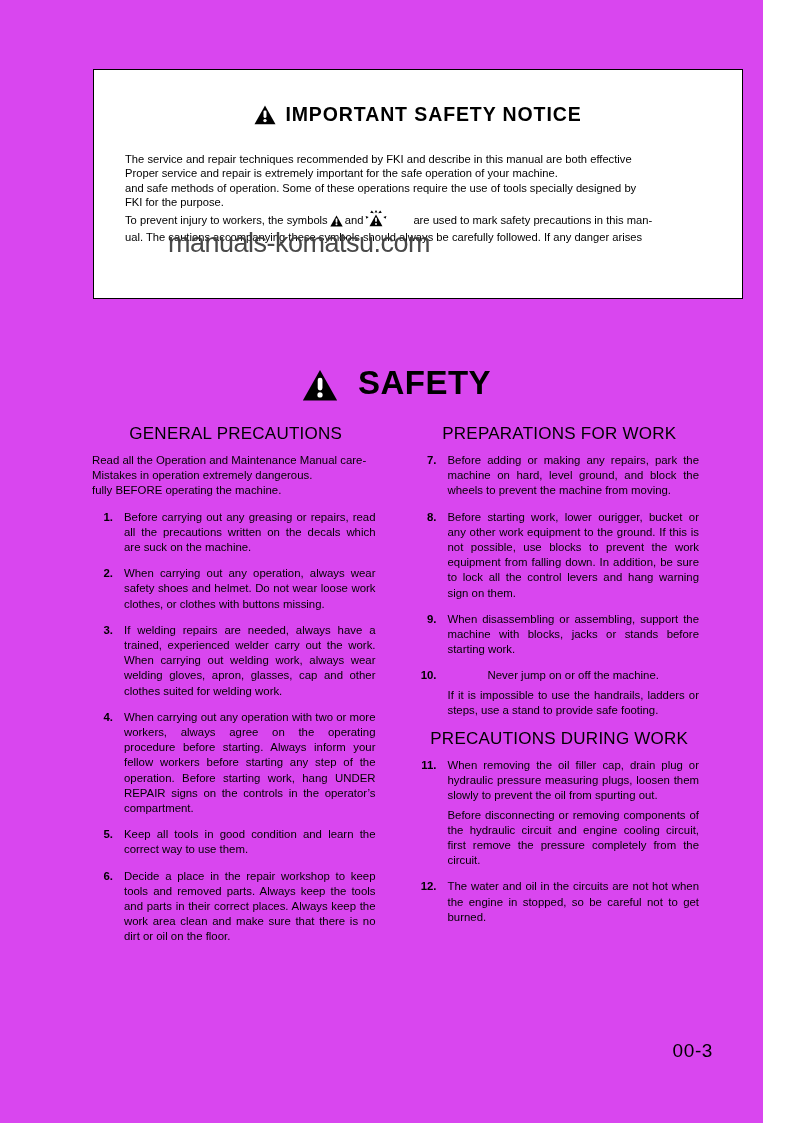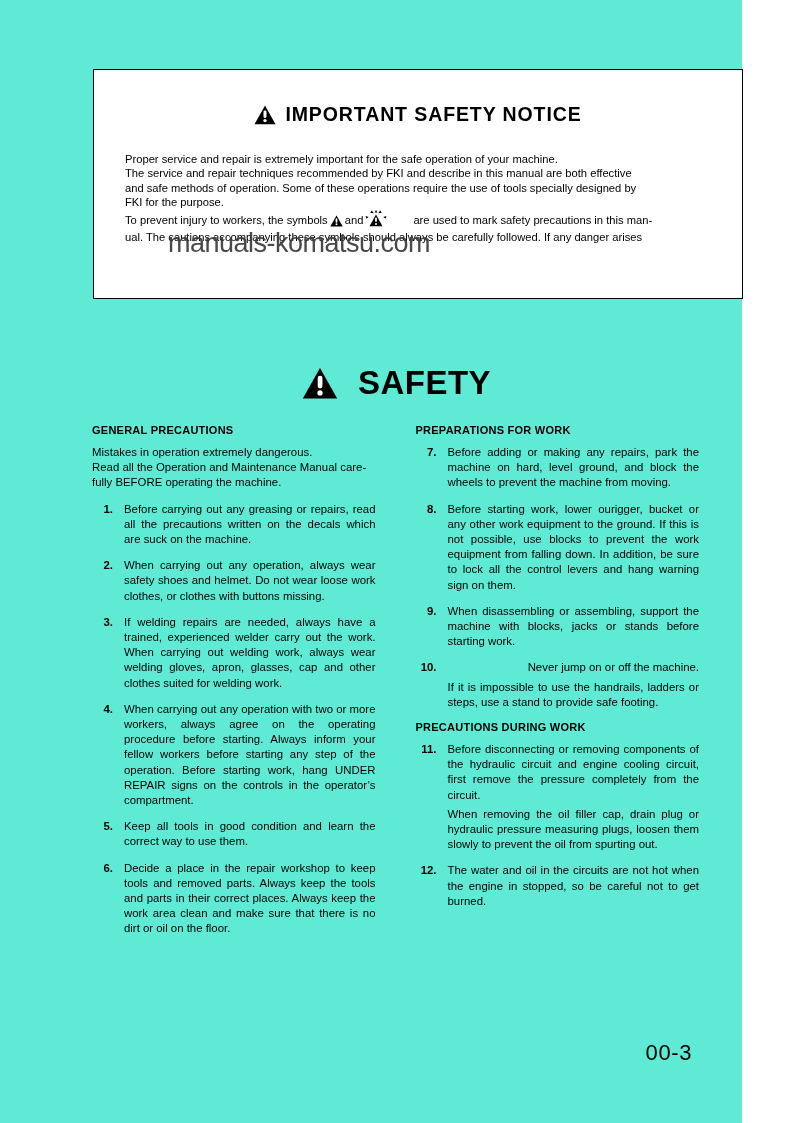--- a/index.html
+++ b/index.html
@@ -12,24 +12,23 @@
     width: 793px;
     height: 1123px;
     position: relative;
     font-family: "Liberation Sans", sans-serif;
     color: #000000;
     overflow: hidden;
   }
 
   .page {
     position: relative;
-    width: 696px;
+    width: 763px;
     height: 1123px;
-    background: #5eead4;
-    padding-left: 46px;
+    background: #d946ef;
   }
 
   
   .notice-box {
     position: absolute;
     left: 93px;
     top: 69px;
     width: 650px;
     height: 230px;
     border: 1.6px solid #000;
@@ -81,21 +80,21 @@
     pointer-events: none;
   }
 
   
   .safety-heading {
     position: absolute;
     left: 0;
     top: 364px;
     width: 793px;
     display: flex;
-    align-items: center;
+    align-items: flex-end;
     justify-content: center;
     gap: 20px;
   }
   .safety-heading .label {
     font-size: 33px;
     font-weight: bold;
     letter-spacing: 0.5px;
   }
 
   
@@ -104,24 +103,25 @@
     left: 92px;
     top: 424px;
     width: 611px;
     display: flex;
     gap: 36px;
   }
   .col { width: 309px; }
   .col.right { width: 309px; }
 
   .sec-head {
-    font-size: 11px;
-    font-weight: bold;
+    font-size: 17px;
+    font-weight: normal;
     letter-spacing: 0.25px;
     margin: 0 0 9px 0;
+    text-align: center;
   }
   .sec-head.spaced { margin-top: 4px; }
 
   .lead {
     font-size: 11.4px;
     line-height: 15.2px;
     margin: 0 0 11px 0;
   }
 
   ol.items {
@@ -139,21 +139,21 @@
   }
   ol.items > li .num {
     position: absolute;
     left: 0;
     top: 0;
     width: 21px;
     text-align: right;
     font-weight: bold;
   }
   ol.items > li p { margin: 4px; }
-  ol.items > li p.nj { text-align: right; }
+  ol.items > li p.nj { text-align: center; }
 
   ul.bullets {
     list-style: none;
     margin: 6px 0 0 0;
     padding: 0;
   }
   ul.bullets > li {
     position: relative;
     padding-left: 19px;
     margin-bottom: 6px;
@@ -166,21 +166,21 @@
     top: 0px;
     font-size: 7px;
     line-height: 15.2px;
   }
 
   
   .page-number {
     position: absolute;
     right: 50px;
     top: 1040px;
-    font-size: 22px;
+    font-size: 19px;
     letter-spacing: 0.6px;
   }
 </style>
 </head>
 <body>
 
 <div class="page">
 
   <div class="notice-box">
 
@@ -189,22 +189,22 @@
         <svg width="22" height="20" viewBox="0 0 22 20" aria-hidden="true">
           <path d="M11 0.5 L21.5 19.2 L0.5 19.2 Z" fill="#000"></path>
           <rect x="9.5" y="5.4" width="3.0" height="7.6" rx="1.4" fill="#fff"></rect>
           <circle cx="11" cy="15.6" r="1.7" fill="#fff"></circle>
         </svg>
       </span>
       <span class="notice-title-text">IMPORTANT SAFETY NOTICE</span>
     </div>
 
     <div class="notice-body">
+      <p>The service and repair techniques recommended by FKI and describe in this manual are both effective</p>
       <p>Proper service and repair is extremely important for the safe operation of your machine.</p>
-      <p>The service and repair techniques recommended by FKI and describe in this manual are both effective</p>
       <p>and safe methods of operation. Some of these operations require the use of tools specially designed by</p>
       <p>FKI for the purpose.</p>
 
       <p class="gap"><span>To prevent injury to workers, the symbols</span><span class="inline-tri"><svg width="13" height="12" viewBox="0 0 22 20" aria-hidden="true">
               <path d="M11 0.5 L21.5 19.2 L0.5 19.2 Z" fill="#000"></path>
               <rect x="9.5" y="5.4" width="3.0" height="7.6" rx="1.4" fill="#fff"></rect>
               <circle cx="11" cy="15.6" r="1.7" fill="#fff"></circle>
             </svg></span><span>and</span><span class="inline-tri"><svg width="22" height="17" viewBox="0 0 34 26" aria-hidden="true">
               <path d="M17 7.0 L27 25.0 L7 25.0 Z" fill="#000"></path>
               <rect x="15.6" y="11.4" width="2.8" height="6.6" rx="1.3" fill="#fff"></rect>
@@ -231,22 +231,22 @@
     </span>
     <span class="label">SAFETY</span>
   </div>
 
   <div class="columns">
 
     <div class="col left">
       <div class="sec-head">GENERAL PRECAUTIONS</div>
 
       <div class="lead">
+        <div>Read all the Operation and Maintenance Manual care-</div>
         <div>Mistakes in operation extremely dangerous.</div>
-        <div>Read all the Operation and Maintenance Manual care-</div>
         <div>fully BEFORE operating the machine.</div>
       </div>
 
       <ol class="items">
         <li>
           <span class="num">1.</span>
           <p>Before carrying out any greasing or repairs, read all the precautions written on the decals which are suck on the machine.</p>
         </li>
 
         <li>
@@ -297,22 +297,22 @@
           <p class="nj">Never jump on or off the machine.</p>
           <p>If it is impossible to use the handrails, ladders or steps, use a stand to provide safe footing.</p>
         </li>
       </ol>
 
       <div class="sec-head spaced">PRECAUTIONS DURING WORK</div>
 
       <ol class="items">
         <li>
           <span class="num">11.</span>
+          <p>When removing the oil filler cap, drain plug or hydraulic pressure measuring plugs, loosen them slowly to prevent the oil from spurting out.</p>
           <p>Before disconnecting or removing components of the hydraulic circuit and engine cooling circuit, first remove the pressure completely from the circuit.</p>
-          <p>When removing the oil filler cap, drain plug or hydraulic pressure measuring plugs, loosen them slowly to prevent the oil from spurting out.</p>
         </li>
         <li>
           <span class="num">12.</span>
           <p>The water and oil in the circuits are not hot when the engine in stopped, so be careful not to get burned.</p>
         </li>
       </ol>
     </div>
 
   </div>
 

